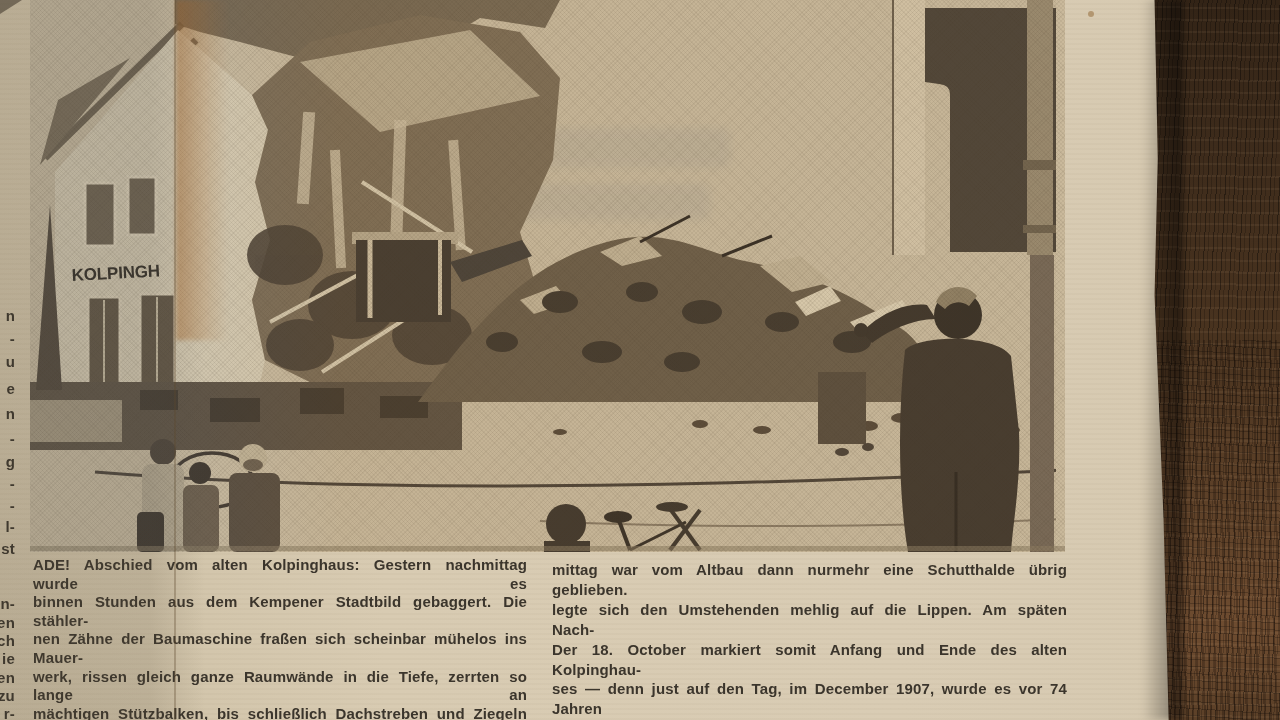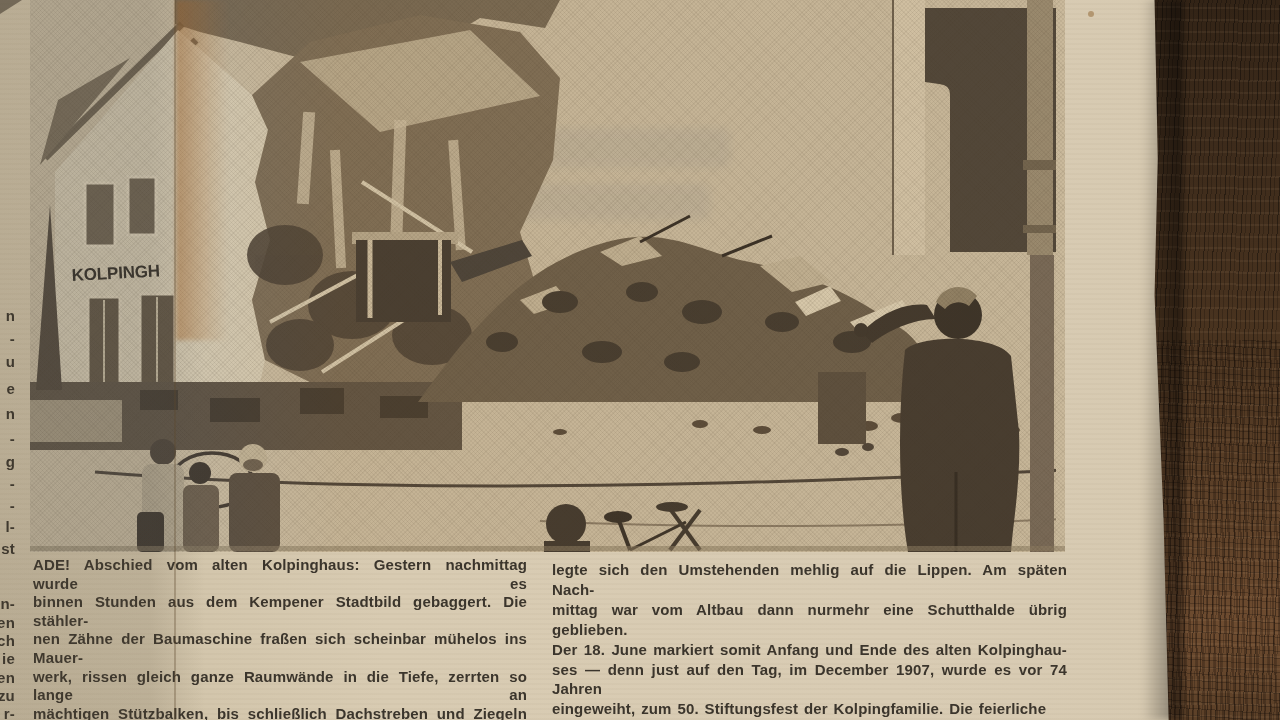--- a/index.html
+++ b/index.html
@@ -311,23 +311,23 @@
   <div class="caption-left">
       <div class="caption-line">ADE! Abschied vom alten Kolpinghaus: Gestern nachmittag wurde es</div>
       <div class="caption-line">binnen Stunden aus dem Kempener Stadtbild gebaggert. Die stähler-</div>
       <div class="caption-line">nen Zähne der Baumaschine fraßen sich scheinbar mühelos ins Mauer-</div>
       <div class="caption-line">werk, rissen gleich ganze Raumwände in die Tiefe, zerrten so lange an</div>
       <div class="caption-line">mächtigen Stützbalken, bis schließlich Dachstreben und Ziegeln her-</div>
     </div>
 
   <div class="caption-right">
     <div>
+        <div class="caption-line">mittag war vom Altbau dann nurmehr eine Schutthalde übrig geblieben.</div>
         <div class="caption-line">legte sich den Umstehenden mehlig auf die Lippen. Am späten Nach-</div>
-        <div class="caption-line">mittag war vom Altbau dann nurmehr eine Schutthalde übrig geblieben.</div>
-        <div class="caption-line">Der 18. June markiert somit Anfang und Ende des alten Kolpinghau-</div>
+        <div class="caption-line">Der 18. October markiert somit Anfang und Ende des alten Kolpinghau-</div>
         <div class="caption-line">ses — denn just auf den Tag, im December 1907, wurde es vor 74 Jahren</div>
         <div class="caption-line">eingeweiht, zum 50. Stiftungsfest der Kolpingfamilie. Die feierliche</div>
       </div>
 
   </div>
 
   <div class="fold-line"></div>
   <div class="shade-left"></div>
 </div>
 

